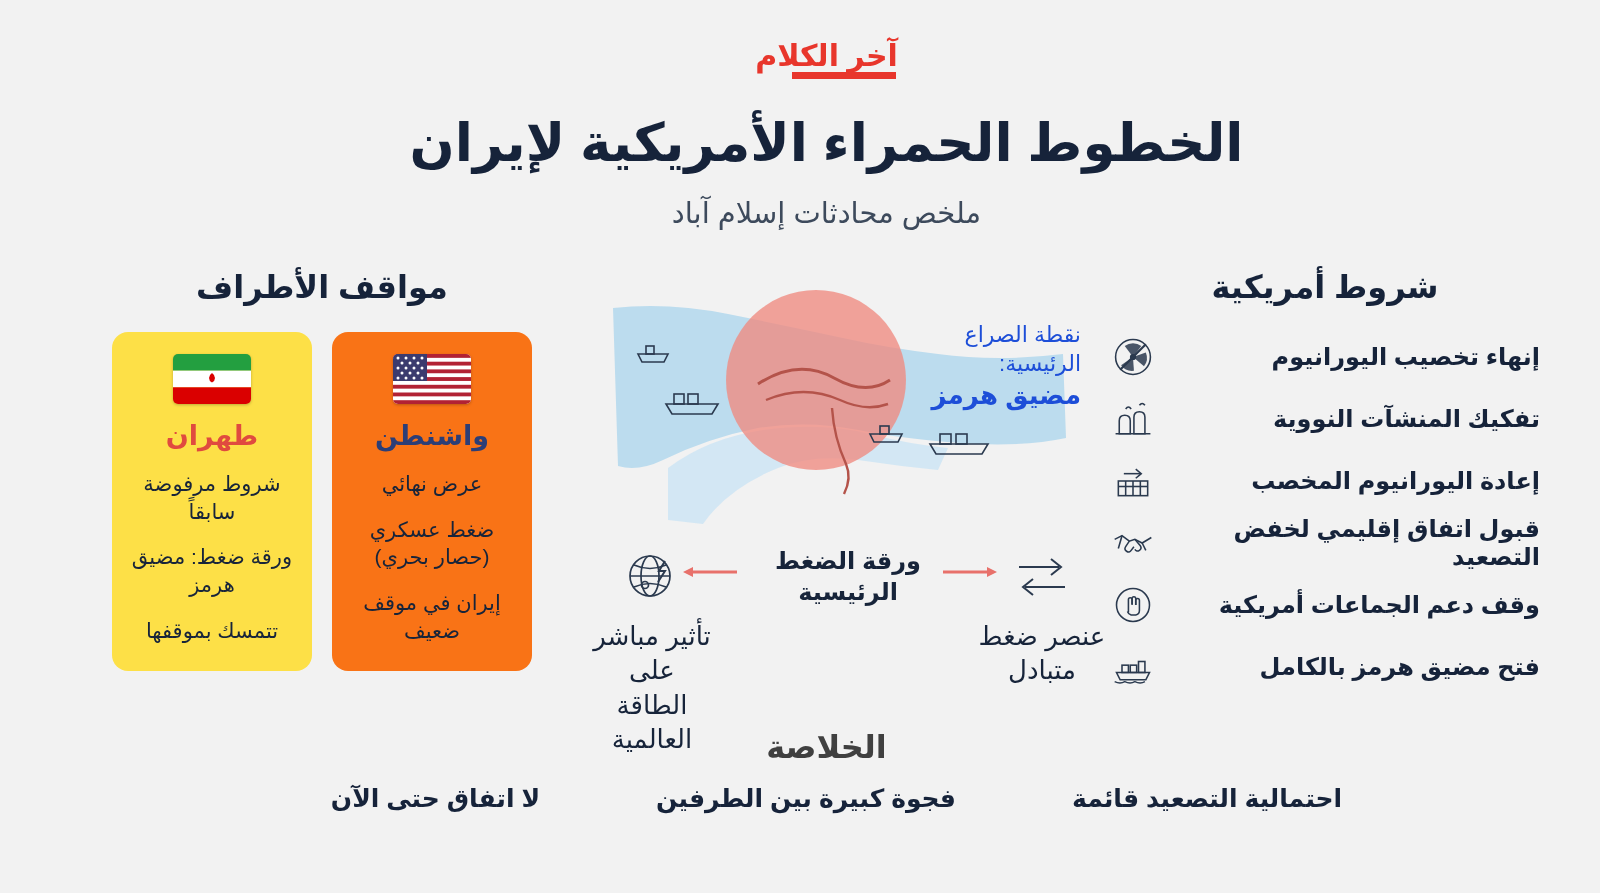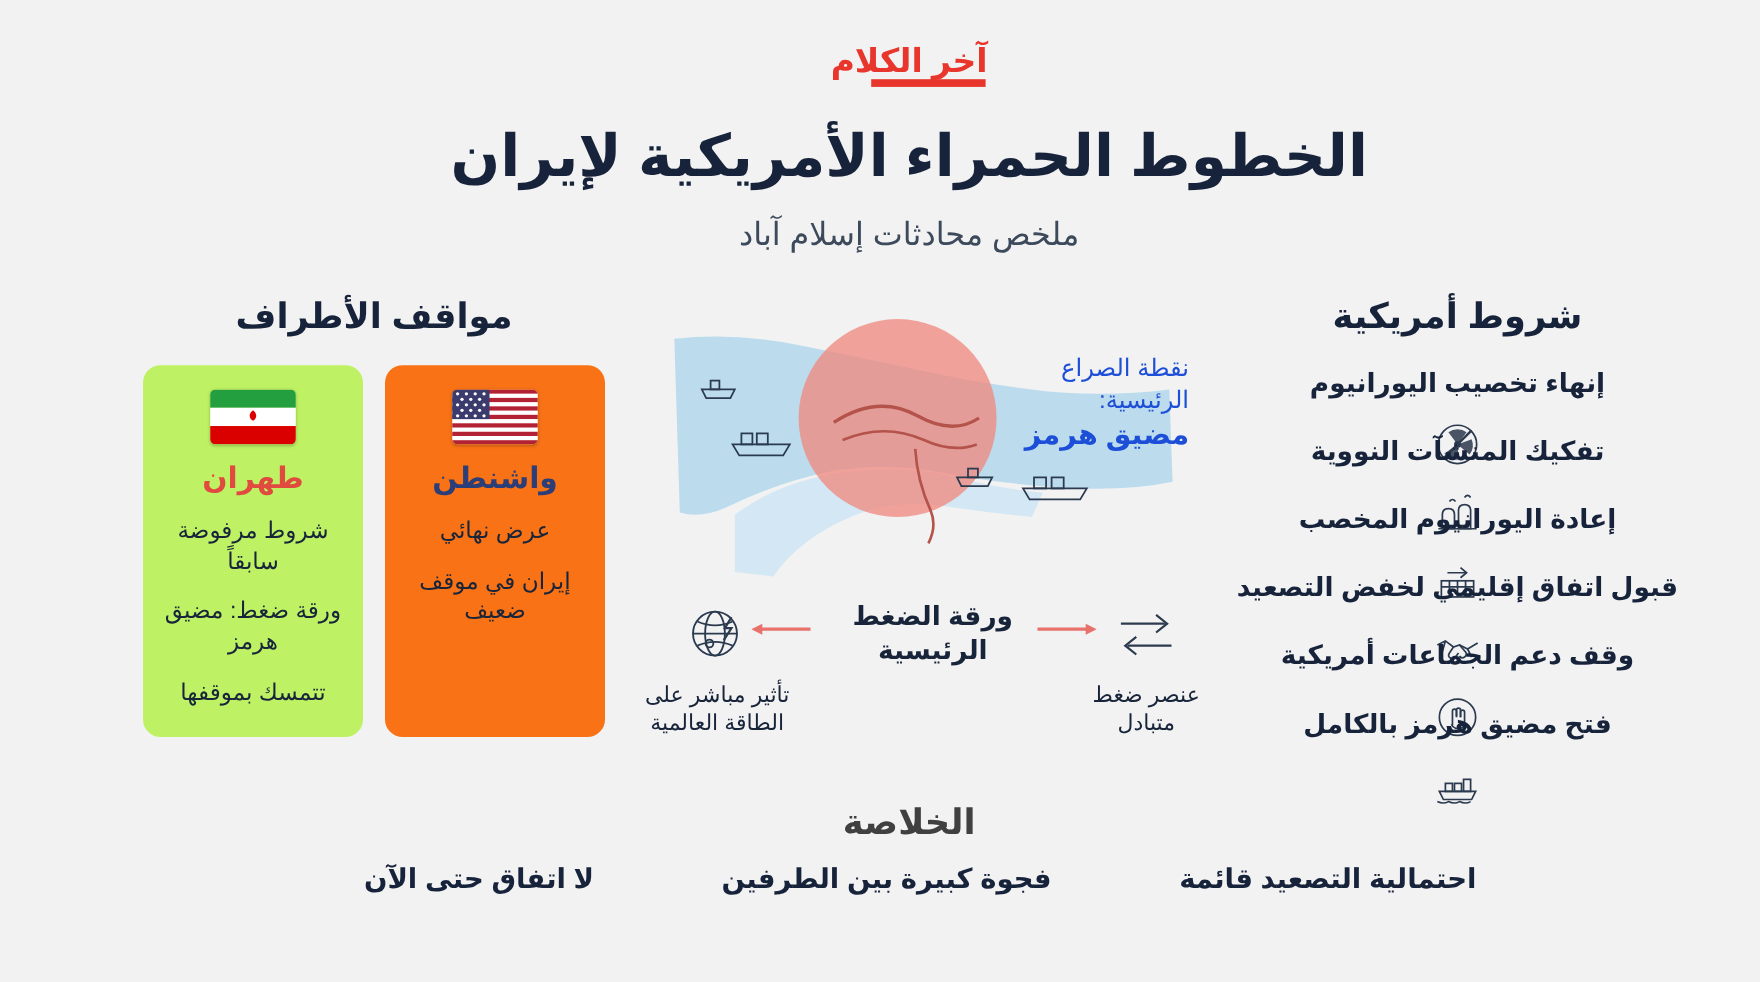--- a/index.html
+++ b/index.html
@@ -79,21 +79,20 @@
     position: absolute;
     top: 268px;
     right: 60px;
     width: 430px;
   }
   .us-conditions .col-heading {
     margin-bottom: 28px;
   }
   .cond-row {
     display: flex;
-    flex-direction: column;
     align-items: center;
     justify-content: flex-start;
     gap: 18px;
     margin-bottom: 16px;
     height: 46px;
   }
   .cond-label {
     font-size: 24px;
     font-weight: bold;
     color: #16233a;
@@ -169,51 +168,51 @@
     height: 62px;
     color: #2b3a4f;
   }
   .p-icon.globe { left: 8px; }
   .p-icon.swap { left: 398px; }
   .p-caption {
     position: absolute;
     top: 74px;
     width: 158px;
     text-align: center;
-    font-size: 20px;
+    font-size: 26px;
     line-height: 1.32;
     color: #17243a;
   }
   .p-caption.left { left: -40px; }
   .p-caption.right { left: 350px; }
 
   
   .parties {
     position: absolute;
     top: 268px;
-    left: 62px;
+    left: 44px;
     width: 450px;
   }
   .parties .col-heading {
     margin-bottom: 26px;
   }
   .party-cards {
     display: flex;
     flex-direction: row;
     gap: 20px;
     justify-content: center;
   }
   .party-card {
     width: 200px;
     border-radius: 16px;
     padding: 22px 14px 26px 14px;
     box-sizing: border-box;
     text-align: center;
   }
-  .party-card.iran { background: #bef264; }
+  .party-card.iran { background: #fde047; }
   .party-card.us { background: #f97316; }
   .flag {
     width: 78px;
     height: 50px;
     margin: 0 auto 16px auto;
     border-radius: 5px;
     overflow: hidden;
     position: relative;
     box-shadow: 0 1px 3px rgba(0,0,0,.25);
   }
@@ -482,20 +481,21 @@
                 <circle cx="25" cy="19" r="1.5"></circle>
               <circle cx="5" cy="24" r="1.5"></circle>
                 <circle cx="13" cy="24" r="1.5"></circle>
                 <circle cx="21" cy="24" r="1.5"></circle>
                 <circle cx="29" cy="24" r="1.5"></circle>
             </g>
           </svg>
         </div>
         <div class="party-name">واشنطن</div>
         <div class="party-point">عرض نهائي</div>
+        <div class="party-point">ضغط عسكري (حصار بحري)</div>
         <div class="party-point">إيران في موقف ضعيف</div>
       </div>
 
       <div class="party-card iran">
         <div class="flag">
           <svg viewBox="0 0 78 50" width="78" height="50">
             <rect width="78" height="16.7" fill="#239f40"></rect>
             <rect y="16.7" width="78" height="16.6" fill="#ffffff"></rect>
             <rect y="33.3" width="78" height="16.7" fill="#da0000"></rect>
             <g fill="#da0000">

